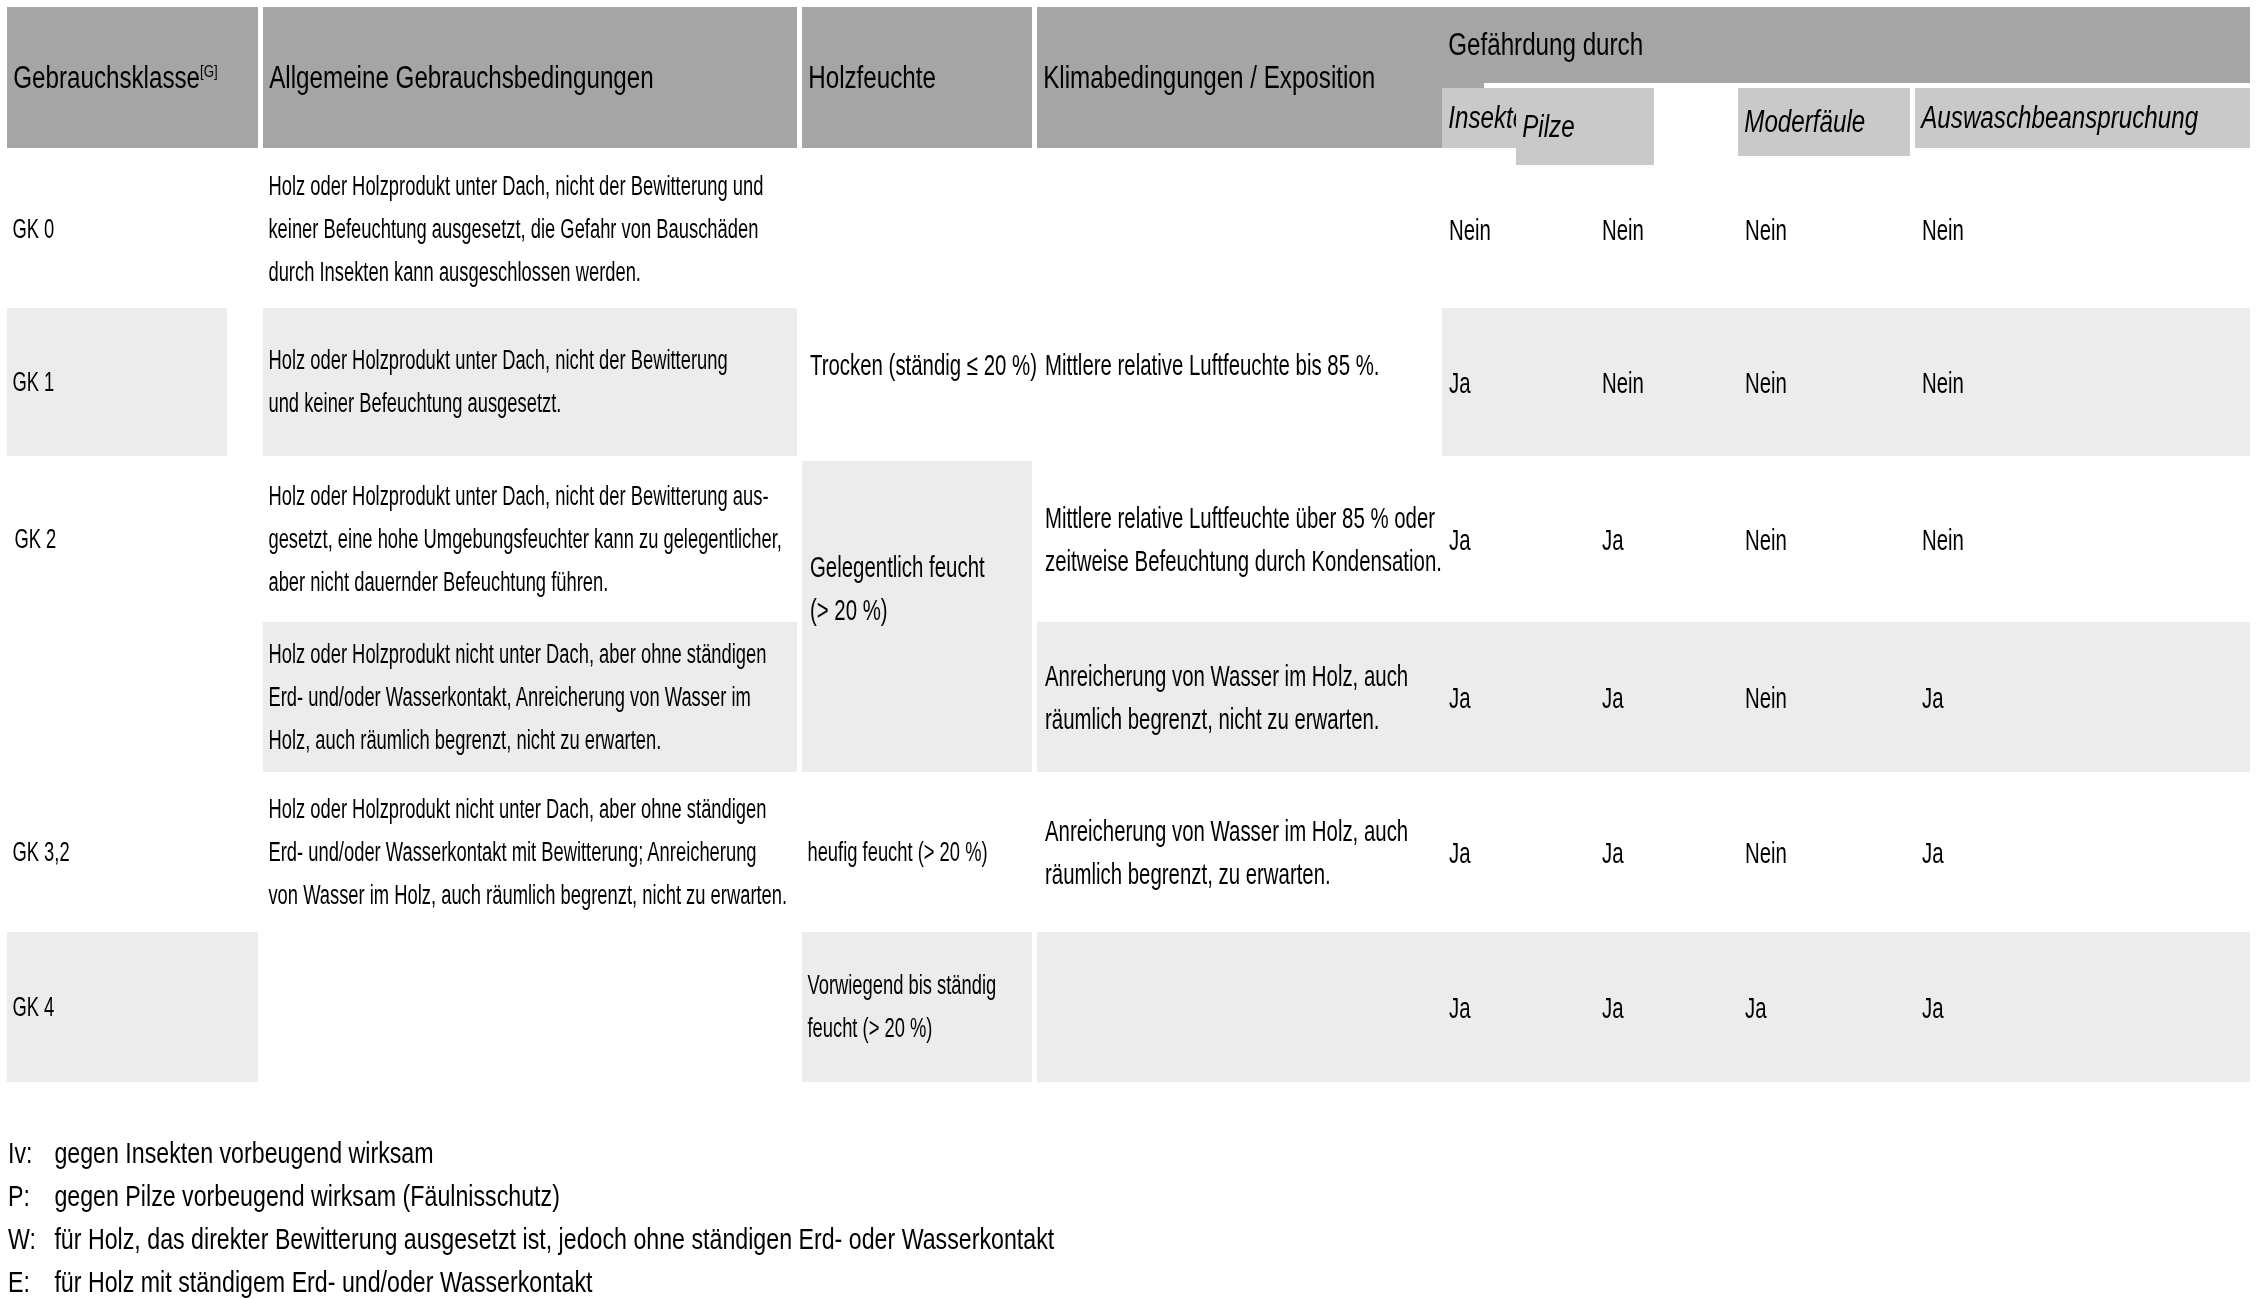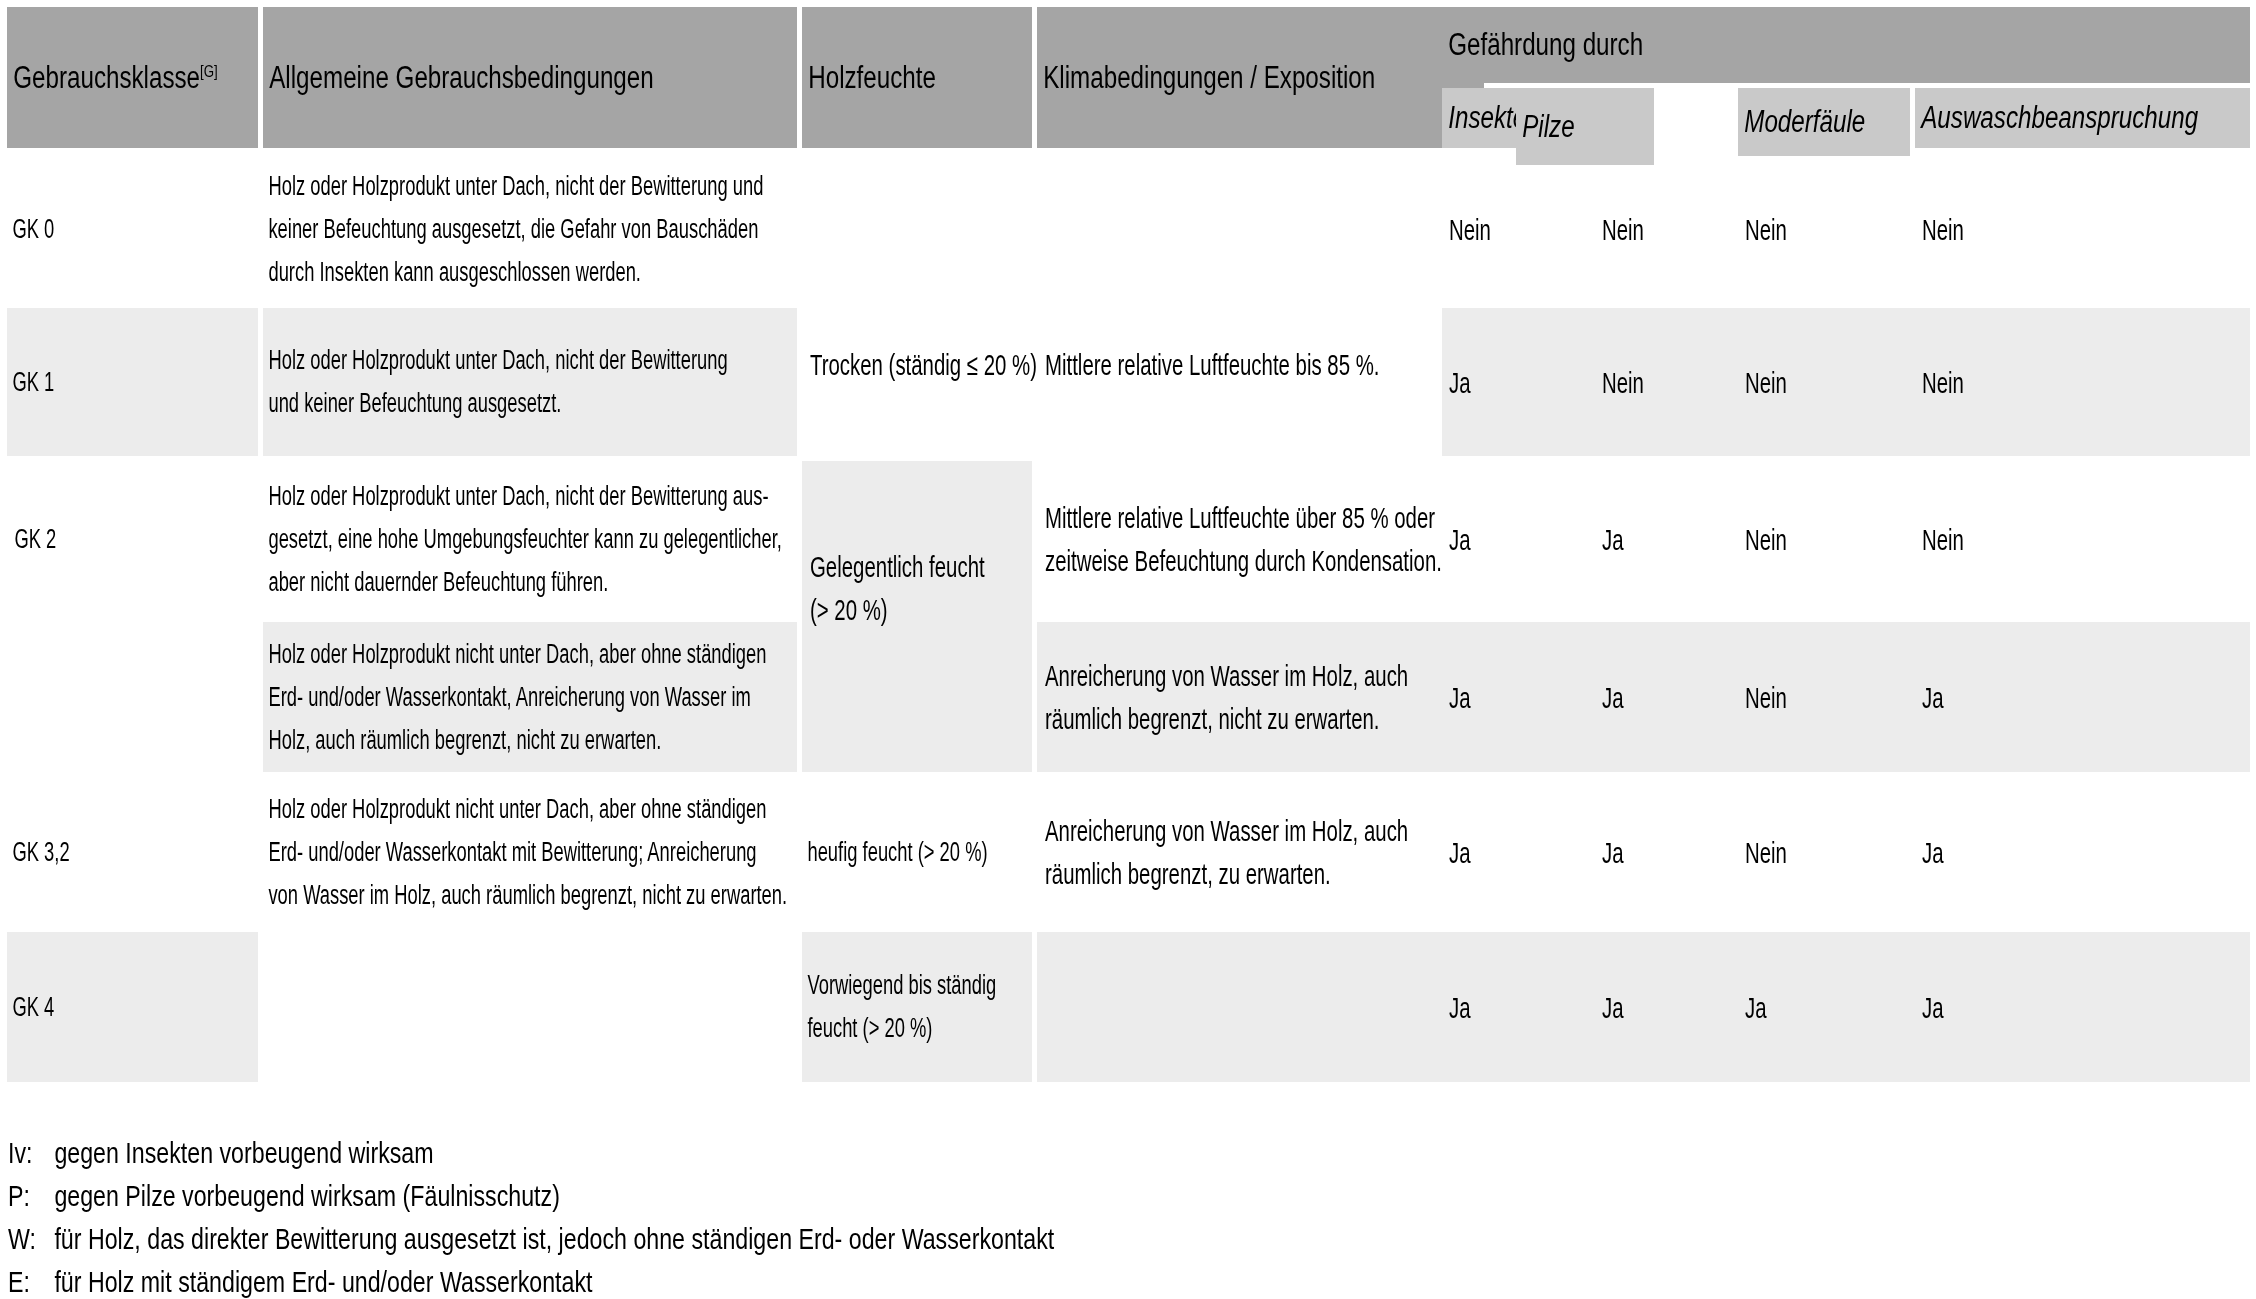--- a/index.html
+++ b/index.html
@@ -78,21 +78,21 @@
 keiner Befeuchtung ausgesetzt, die Gefahr von Bauschäden
 durch Insekten kann ausgeschlossen werden.</div>
   </div>
   <div class="block" style="left:1442px;top:155px;width:808px;height:148px">
     <span class="val" style="left:7px">Nein</span>
     <span class="val" style="left:160px">Nein</span>
     <span class="val" style="left:303px">Nein</span>
     <span class="val" style="left:480px">Nein</span>
   </div>
 
-  <div class="cell bodycell g" style="left:7px;top:308px;width:251px;height:148px">
+  <div class="cell bodycell g" style="left:7px;top:308px;width:220px;height:148px">
     <div class="txt sqb">GK 1</div>
   </div>
   <div class="cell bodycell g" style="left:263px;top:308px;width:534px;height:148px">
     <div class="txt sqb">Holz oder Holzprodukt unter Dach, nicht der Bewitterung
 und keiner Befeuchtung ausgesetzt.</div>
   </div>
   <div class="block g" style="left:1442px;top:308px;width:808px;height:148px">
     <span class="val" style="left:7px">Ja</span>
     <span class="val" style="left:160px">Nein</span>
     <span class="val" style="left:303px">Nein</span>

